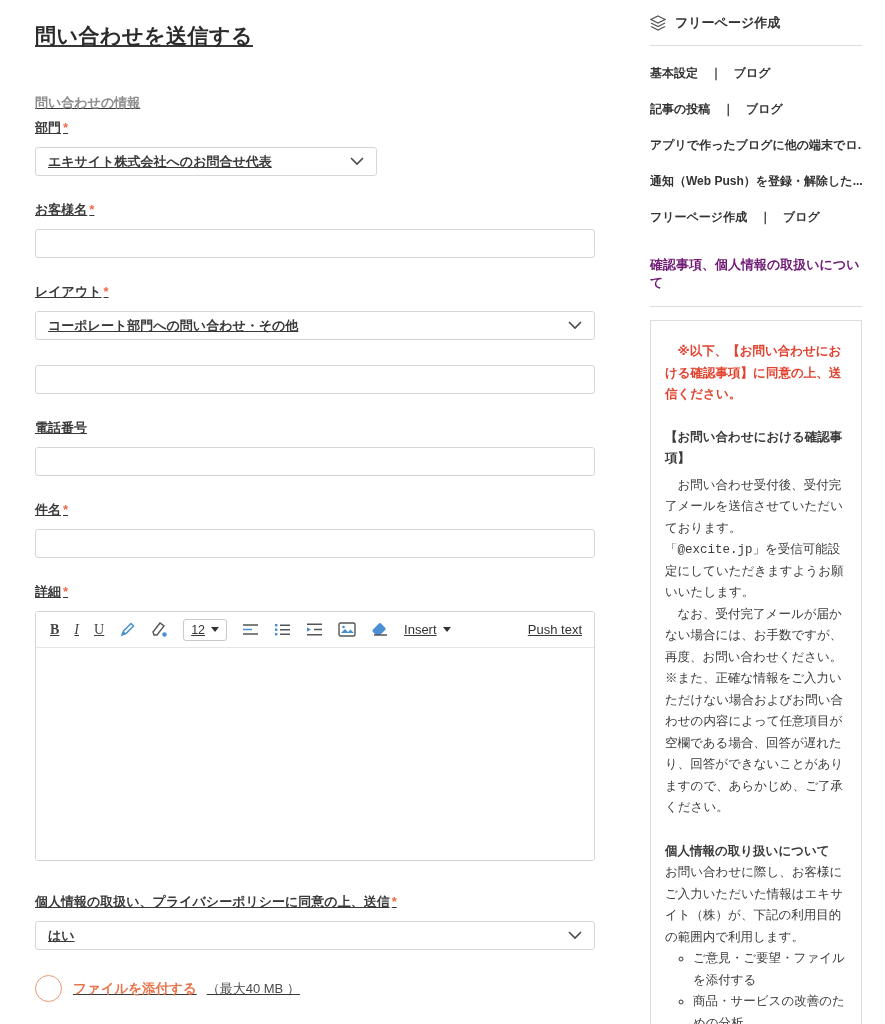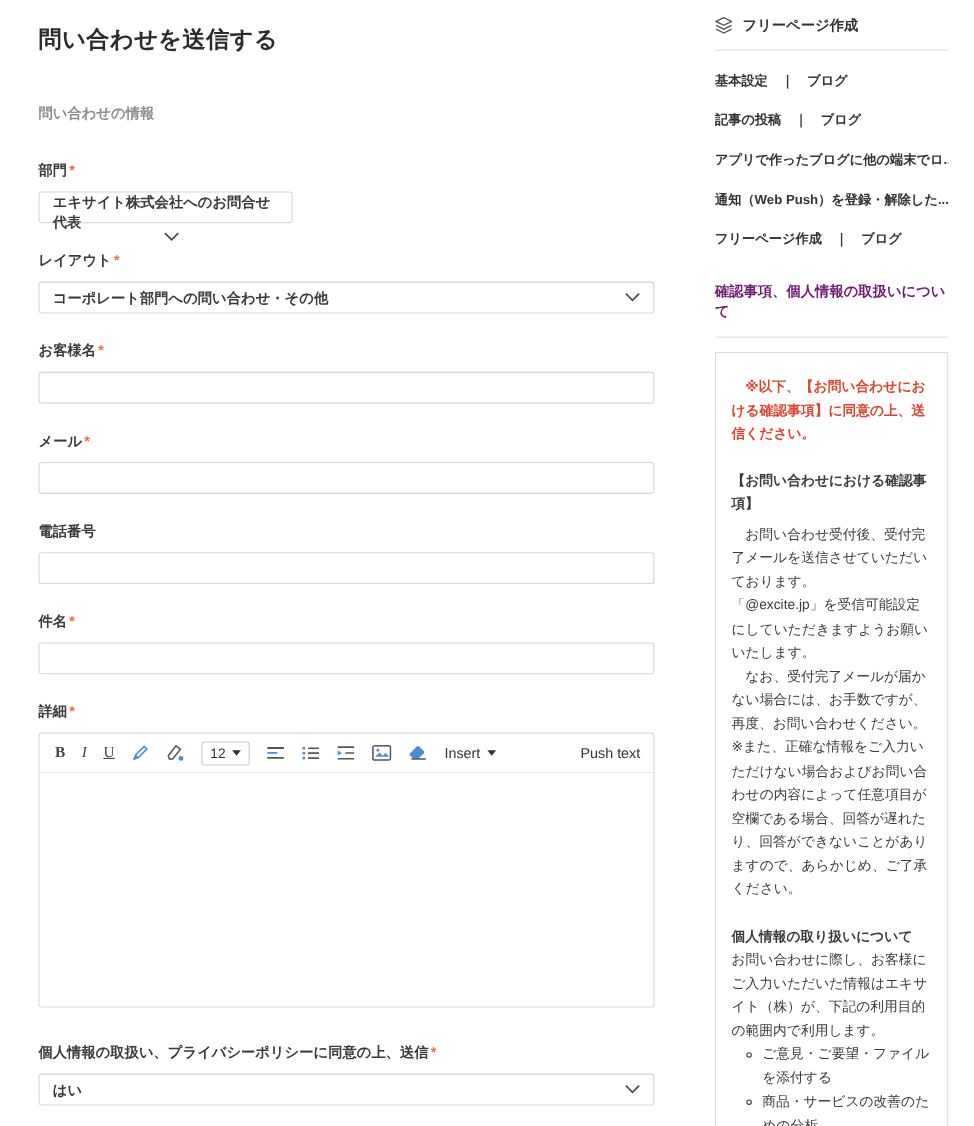--- a/index.html
+++ b/index.html
@@ -1,30 +1,30 @@
 <!DOCTYPE html>
 <html><head>
 <meta charset="utf-8">
 <style>
   * { margin:0; padding:0; box-sizing:border-box; }
   html,body { background:#fff; }
   body { font-family:"Liberation Sans","DejaVu Sans",sans-serif; color:#383838; }
   .page { position:relative; width:885px; height:1024px; background:#fff; display:flex; overflow:hidden; }
 
   
-  .main { width:650px; padding:14px 55px 0 35px; }
+  .main { width:650px; padding:14px 55px 0 35px;text-decoration:underline; }
   .page-title { font-size:21px; font-weight:bold; color:#2b2b2b; letter-spacing:.5px; margin:8px 0 44px; }
-  .section-label { font-size:13px; font-weight:bold; color:#8d8d8d; margin-bottom:34px; }
+  .section-label { font-size:13px; font-weight:bold; color:#8d8d8d; margin-bottom:7px; }
   .field { margin-bottom:25px; }
   .field-label { font-size:13px; font-weight:bold; color:#3a3a3a; margin-bottom:10px; }
   .req { color:#ed6a45; margin-left:2px; font-weight:bold; }
   .select-box { height:29px; border:1px solid #d6d6d6; border-radius:3px; background:#fff;
     display:flex; align-items:center; justify-content:space-between; padding:0 12px;
     font-size:13px; font-weight:bold; color:#3a3a3a; cursor:pointer; }
-  .select-box.narrow { width:231px;flex-direction:column; }
+  .select-box.narrow { width:342px; }
   .text-input { width:100%; height:29px; border:1px solid #d6d6d6; border-radius:3px;
     padding:0 10px; font-size:13px; font-family:inherit; color:#333; background:#fff; }
   .chev { flex:0 0 auto; margin-left:10px; }
 
   
   .editor { border:1px solid #d6d6d6; border-radius:3px; overflow:hidden; }
   .toolbar { height:36px; display:flex; align-items:center; gap:15px; padding:0 12px 0 14px;
     border-bottom:1px solid #e6e6e6; background:#fff; }
   .tb-btn { font-size:14px; color:#444; cursor:pointer; display:flex; align-items:center; line-height:1; }
   .tb-bold { font-weight:bold; font-family:"Liberation Serif",serif; }
@@ -49,21 +49,21 @@
   .sidebar { width:235px; padding:14px 23px 0 0; }
   .side-head { display:flex; align-items:center; gap:9px; padding-bottom:13px; border-bottom:1px solid #dcdcdc; }
   .side-head-title { font-size:13px; font-weight:bold; color:#333; }
   .article { display:block; font-size:12px; font-weight:bold; color:#333; text-decoration:none;
     margin-top:19px; white-space:nowrap; overflow:hidden; cursor:pointer; }
   .confirm-title { font-size:13px; font-weight:bold; color:#701a75; margin-top:30px; padding-bottom:14px; border-bottom:1px solid #dcdcdc; }
   .confirm-box { margin-top:13px; border:1px solid #ddd; background:#fff; padding:20px 14px 14px;
     font-size:12.5px; line-height:1.72; color:#3b3b3b; }
   .notice-red { color:#e2432f; font-weight:bold; margin-bottom:21px; white-space:pre-line; }
   .cb-title { font-weight:bold; margin-bottom:6px; }
-  .cb-body { white-space:pre-line; margin-bottom:21px; }
+  .cb-body { white-space:pre-line; margin-bottom:21px;font-family:Liberation Mono, monospace; }
   .cb-sub { font-weight:bold; }
   .cb-list { list-style:circle; margin:0 0 0 28px; }
 </style>
 </head>
 <body>
 
 <div class="page">
 
   <div class="main">
     <h1 class="page-title">問い合わせを送信する</h1>
@@ -77,41 +77,38 @@
       <div class="select-box narrow">
         <span>エキサイト株式会社へのお問合せ代表</span>
         <svg class="chev" width="14" height="9" viewBox="0 0 14 9">
             <path d="M1 1l6 6 6-6" fill="none" stroke="#4a4a4a" stroke-width="1.6"></path>
           </svg>
       </div>
     </div>
 
     <div class="field">
       <div class="field-label">
+        <span>お客様名</span><span class="req">*</span>
+      </div>
+      <input class="text-input" type="text" style="">
+    </div>
+
+    <div class="field">
+      <div class="field-label">
         <span>レイアウト</span><span class="req">*</span>
       </div>
       <div class="select-box">
         <span>コーポレート部門への問い合わせ・その他</span>
         <svg class="chev" width="14" height="9" viewBox="0 0 14 9">
             <path d="M1 1l6 6 6-6" fill="none" stroke="#4a4a4a" stroke-width="1.6"></path>
           </svg>
       </div>
     </div>
 
     <div class="field">
-      <div class="field-label">
-        <span>お客様名</span><span class="req">*</span>
-      </div>
-      <input class="text-input" type="text" style="">
-    </div>
-
-    <div class="field">
-      <div class="field-label">
-        <span>メール</span><span class="req">*</span>
-      </div>
       <input class="text-input" type="text" style="">
     </div>
 
     <div class="field">
       <div class="field-label">
         <span>電話番号</span>
       </div>
       <input class="text-input" type="text" style="">
     </div>
 

